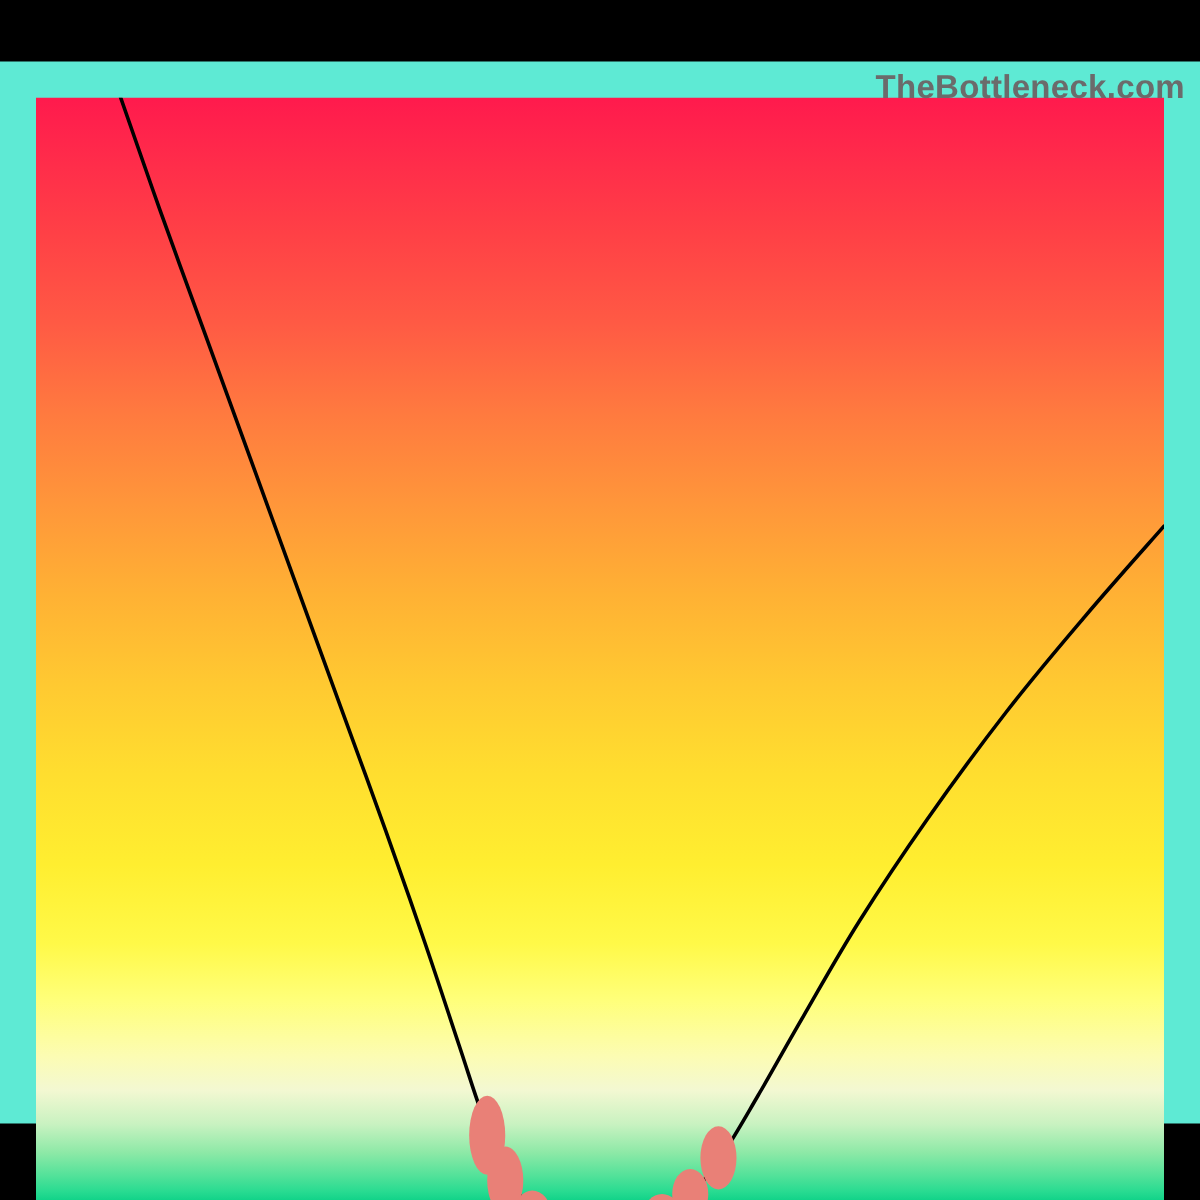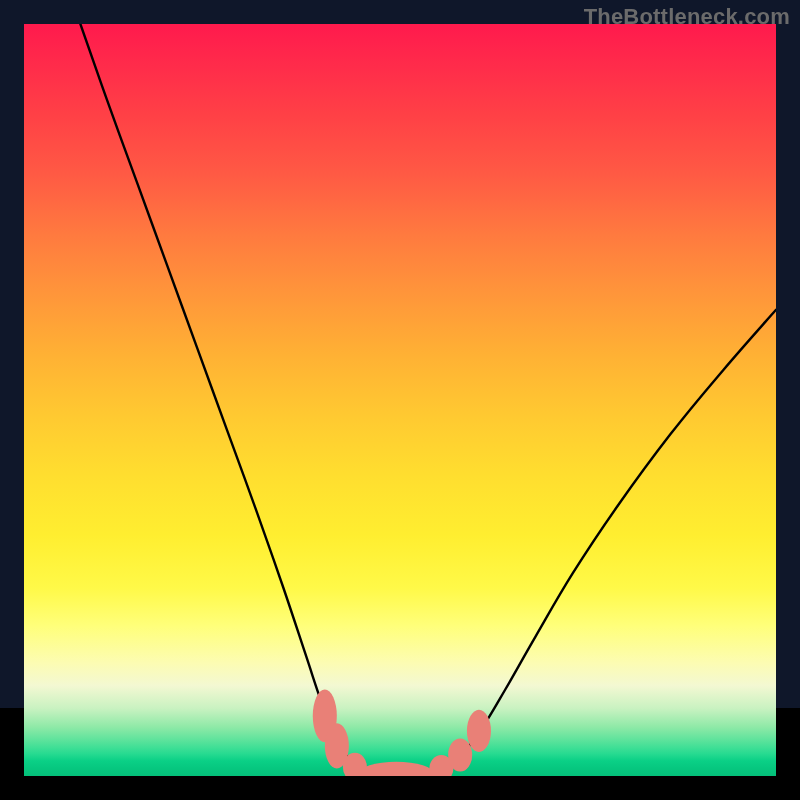--- a/index.html
+++ b/index.html
@@ -8,21 +8,22 @@
     width: 800px;
     height: 800px;
     overflow: hidden;
     background: #000;
     font-family: Arial, Helvetica, sans-serif;
   }
   .frame {
     position: relative;
     width: 800px;
     height: 708px;
-    background: #0f172a;
+    background: #5eead4;
+    margin-top: 41px;
   }
   .plot {
     position: absolute;
     left: 24px;
     top: 24px;
     width: 752px;
     height: 752px;
     overflow: hidden;
   }
   .gradient {

